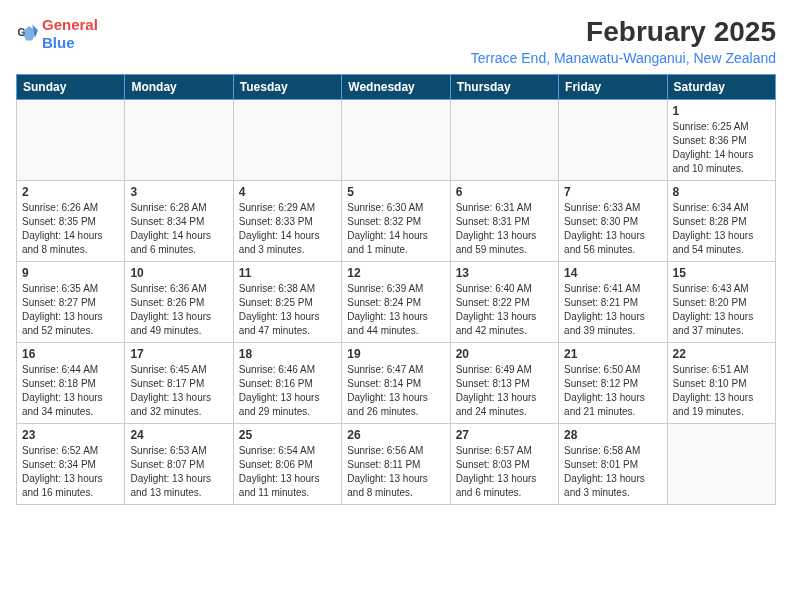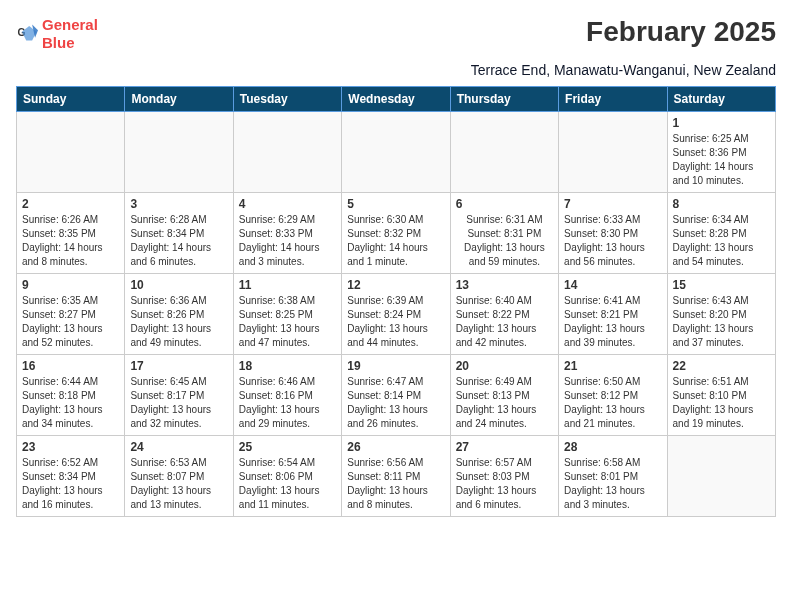--- a/index.html
+++ b/index.html
@@ -28,22 +28,22 @@
     .title-block {
       text-align: right;
     }
     .month-title {
       font-size: 28px;
       font-weight: bold;
       color: #333;
     }
     .subtitle {
       font-size: 14px;
-      color: #0f172a;
-      margin-top: 14px;
+      color: #3b82f6;
+      margin-top: 2px;
     }
     .calendar-table {
       width: 100%;
       border-collapse: collapse;
       margin-top: 8px;
     }
     .calendar-table th {
       background-color: #0c4a6e;
       color: #fff;
       font-size: 12px;
@@ -83,21 +83,21 @@
 
 <div class="header-logo">
   <div class="logo">
     <svg class="logo-icon" viewBox="0 0 30 30">
       <text x="2" y="18" font-size="14" font-weight="bold" fill="#333">G</text>
       <polygon points="18,4 28,12 22,24 14,24 8,12" fill="#4a90d9" opacity="0.7"></polygon>
       <polygon points="22,2 30,10 26,20" fill="#3a7cc7" opacity="0.9"></polygon>
     </svg>
     <div>
       <span style="font-size:15px;font-weight:bold;color:#ef4444;">General</span><br>
-      <span style="font-size:15px;font-weight:bold;color:#ef4444;">Blue</span>
+      <span style="font-size:15px;font-weight:bold;color:#3b82f6;">Blue</span>
     </div>
   </div>
   <div class="title-block">
     <div class="month-title">February 2025</div>
     <div class="subtitle">Terrace End, Manawatu-Wanganui, New Zealand</div>
   </div>
 </div>
 
 <table class="calendar-table">
   <thead>
@@ -151,21 +151,21 @@
         </td>
         <td>
           <span class="day-number">5</span>
           <div class="day-info" style="white-space: pre-line;">Sunrise: 6:30 AM
 Sunset: 8:32 PM
 Daylight: 14 hours
 and 1 minute.</div>
         </td>
         <td>
           <span class="day-number">6</span>
-          <div class="day-info" style="white-space: pre-line; text-align: center;">Sunrise: 6:31 AM
+          <div class="day-info" style="white-space: pre-line;">Sunrise: 6:31 AM
 Sunset: 8:31 PM
 Daylight: 13 hours
 and 59 minutes.</div>
         </td>
         <td>
           <span class="day-number">7</span>
           <div class="day-info" style="white-space: pre-line;">Sunrise: 6:33 AM
 Sunset: 8:30 PM
 Daylight: 13 hours
 and 56 minutes.</div>

